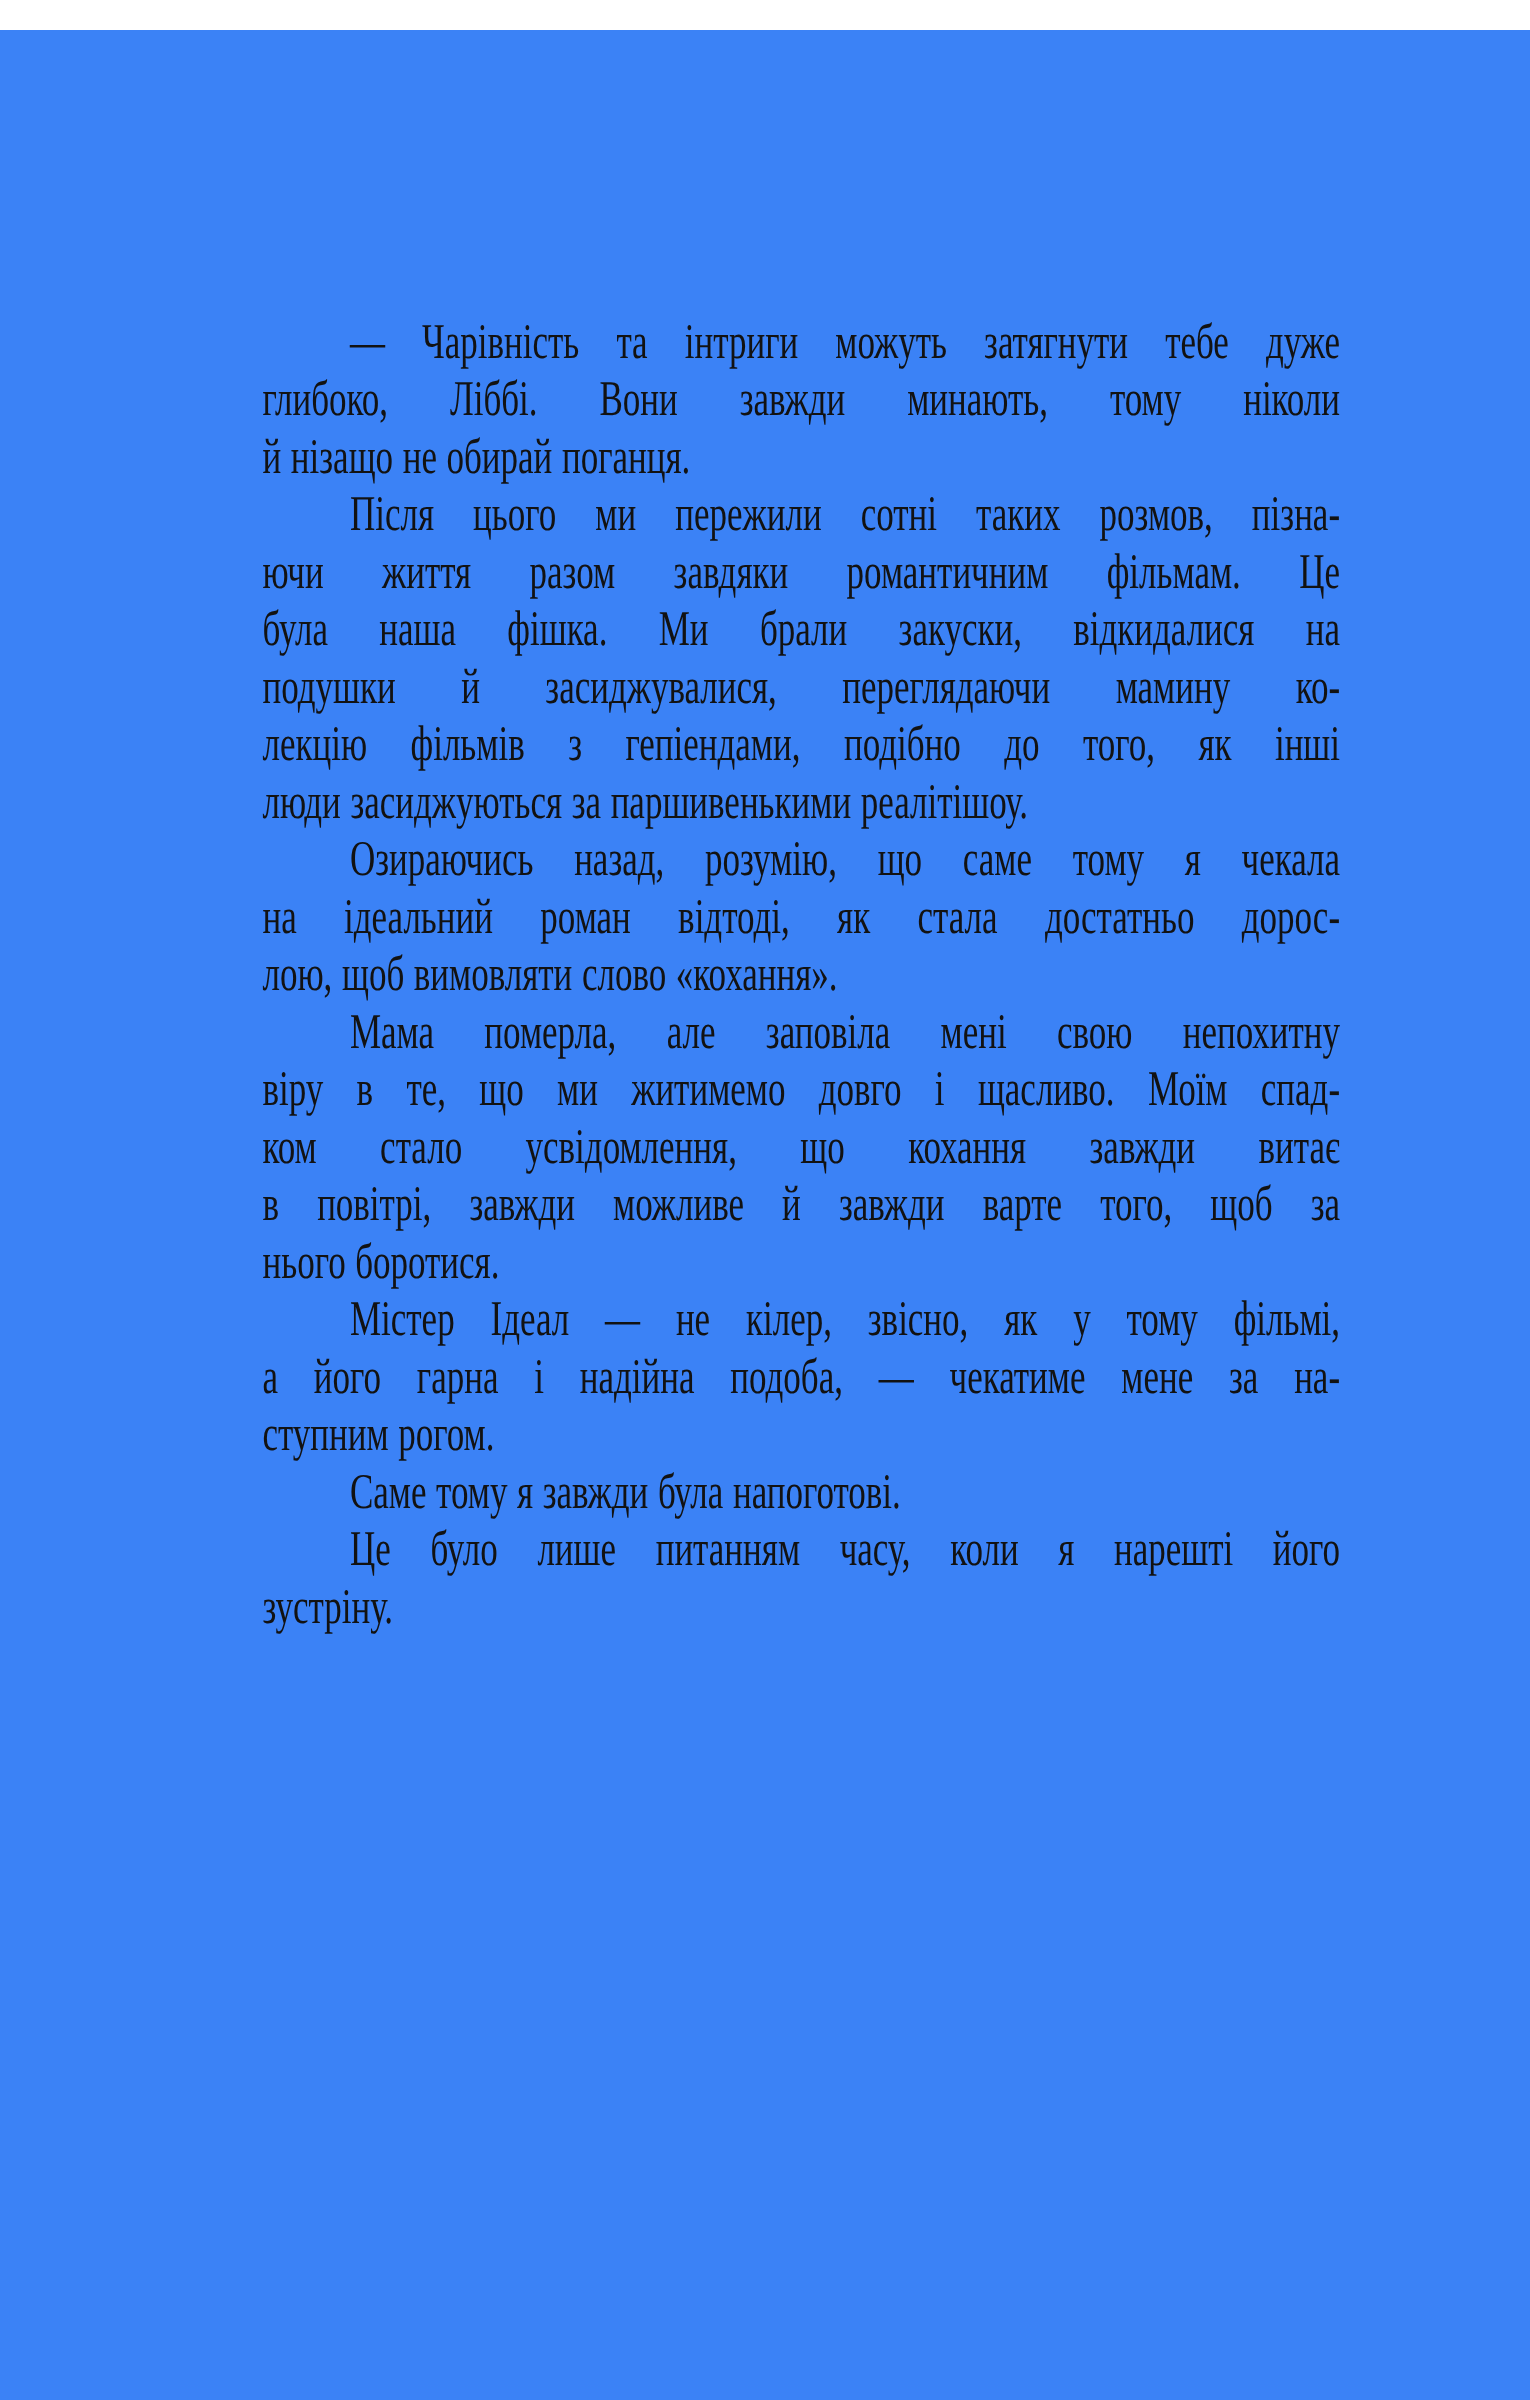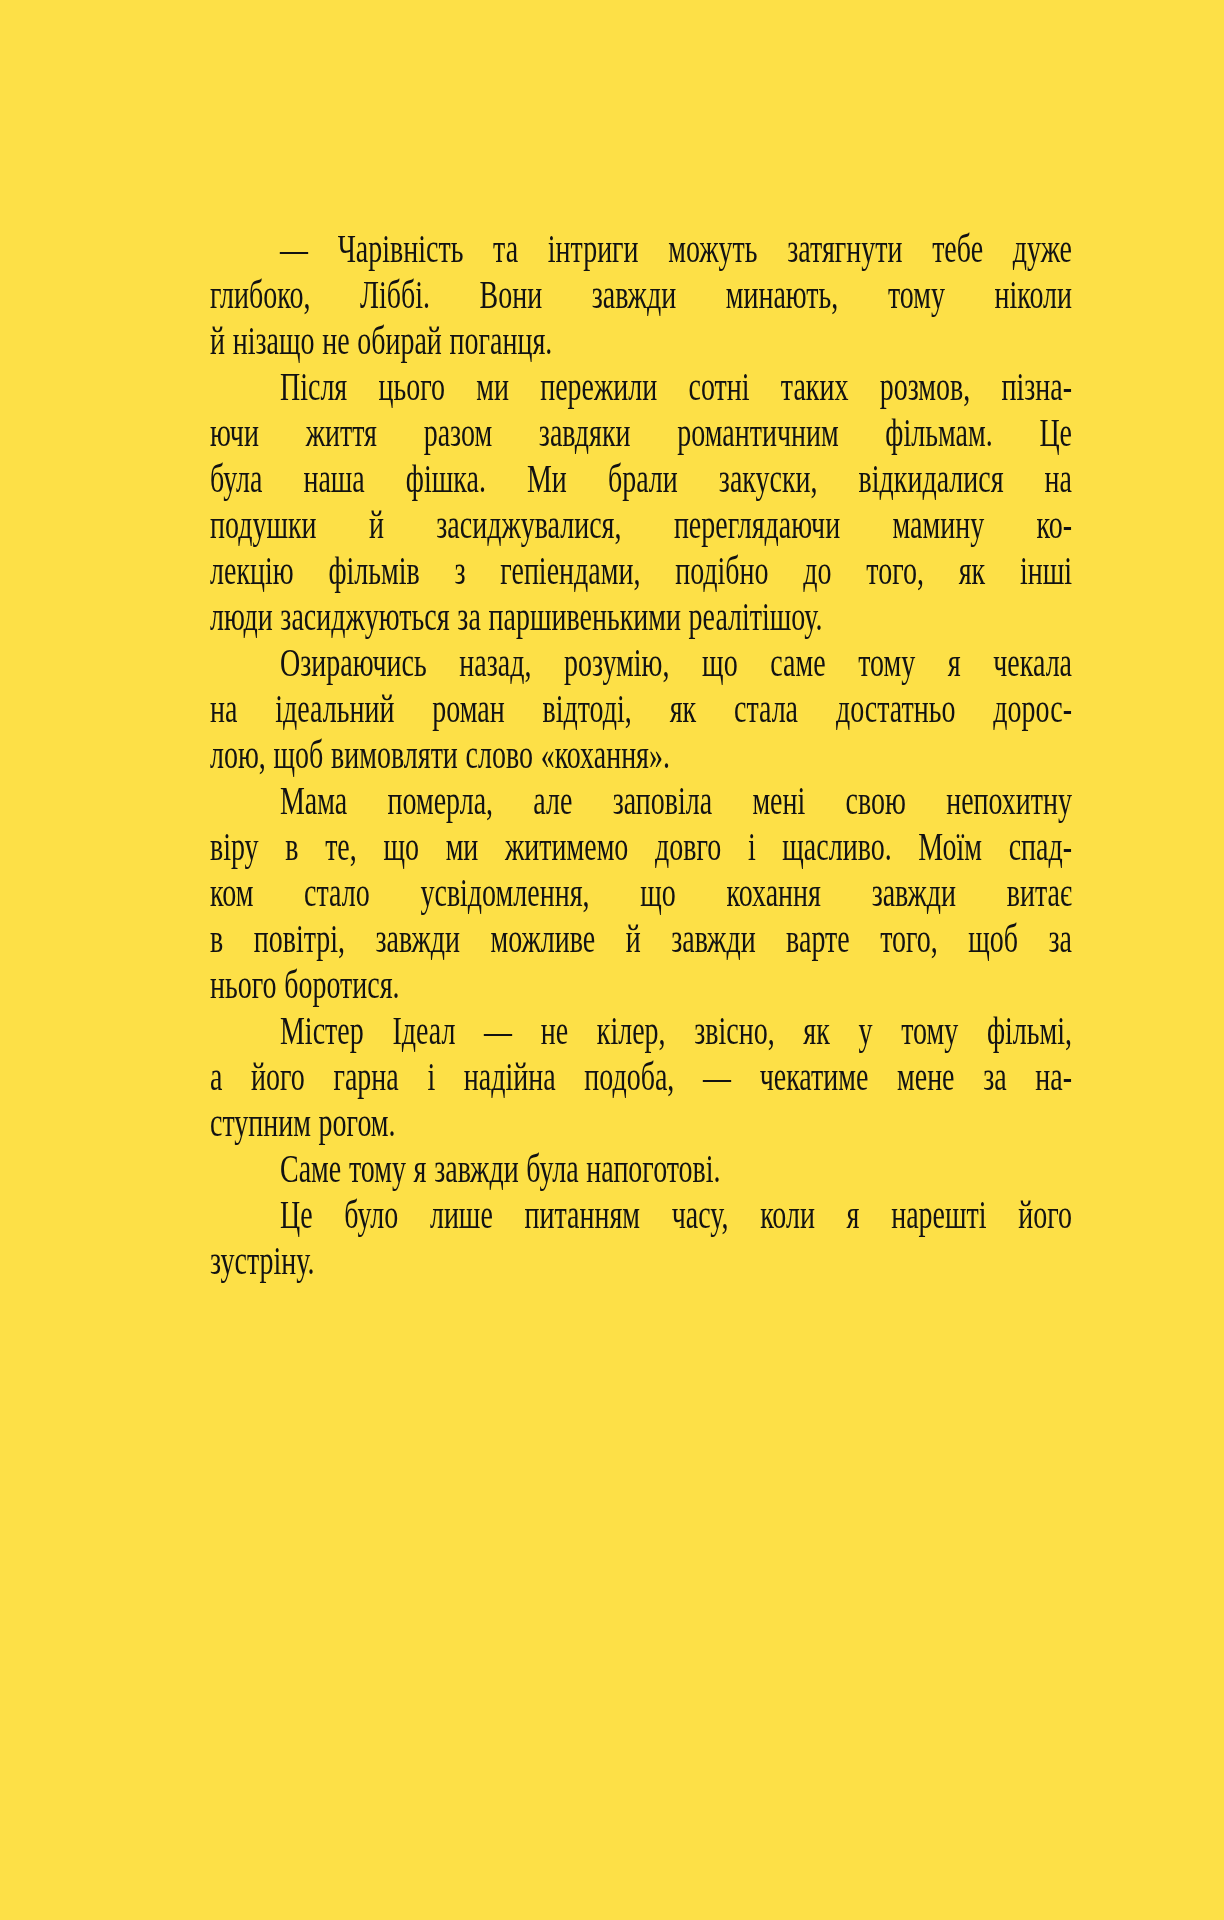--- a/index.html
+++ b/index.html
@@ -10,21 +10,22 @@
     width: 1224px;
     height: 1920px;
     background: #ffffff;
     position: relative;
     overflow: hidden;
     font-family: "Liberation Serif", "DejaVu Serif", serif;
   }
   .scan-page {
     position: absolute;
     inset: 0;
-    background: #fde047;
+    background: #3b82f6;
+    margin-top: 24px;
   }
   
   .text-block {
     position: absolute;
     left: 210px;
     top: 226px;
     width: 1232px;              
     transform: scaleX(0.6997);
     transform-origin: 0 0;
     color: #121212;

